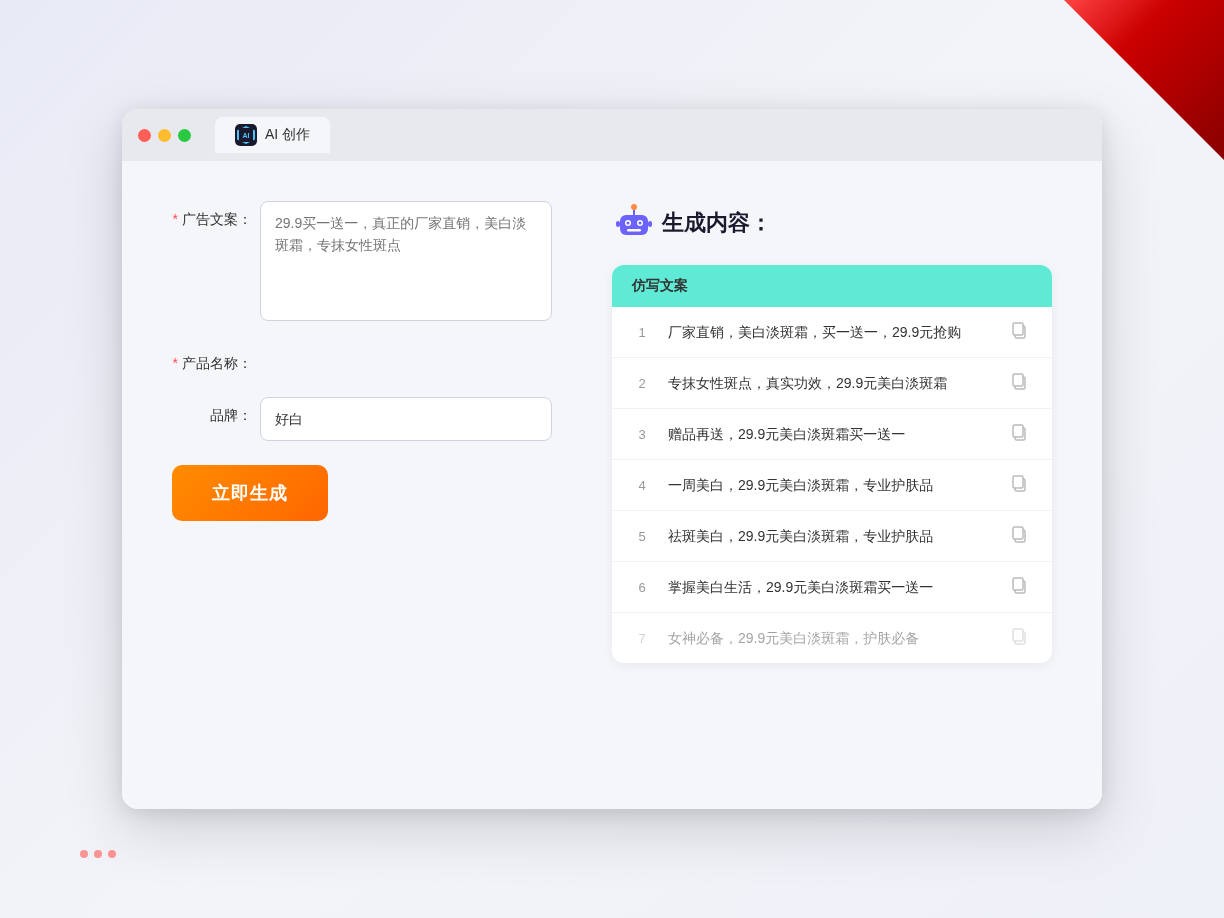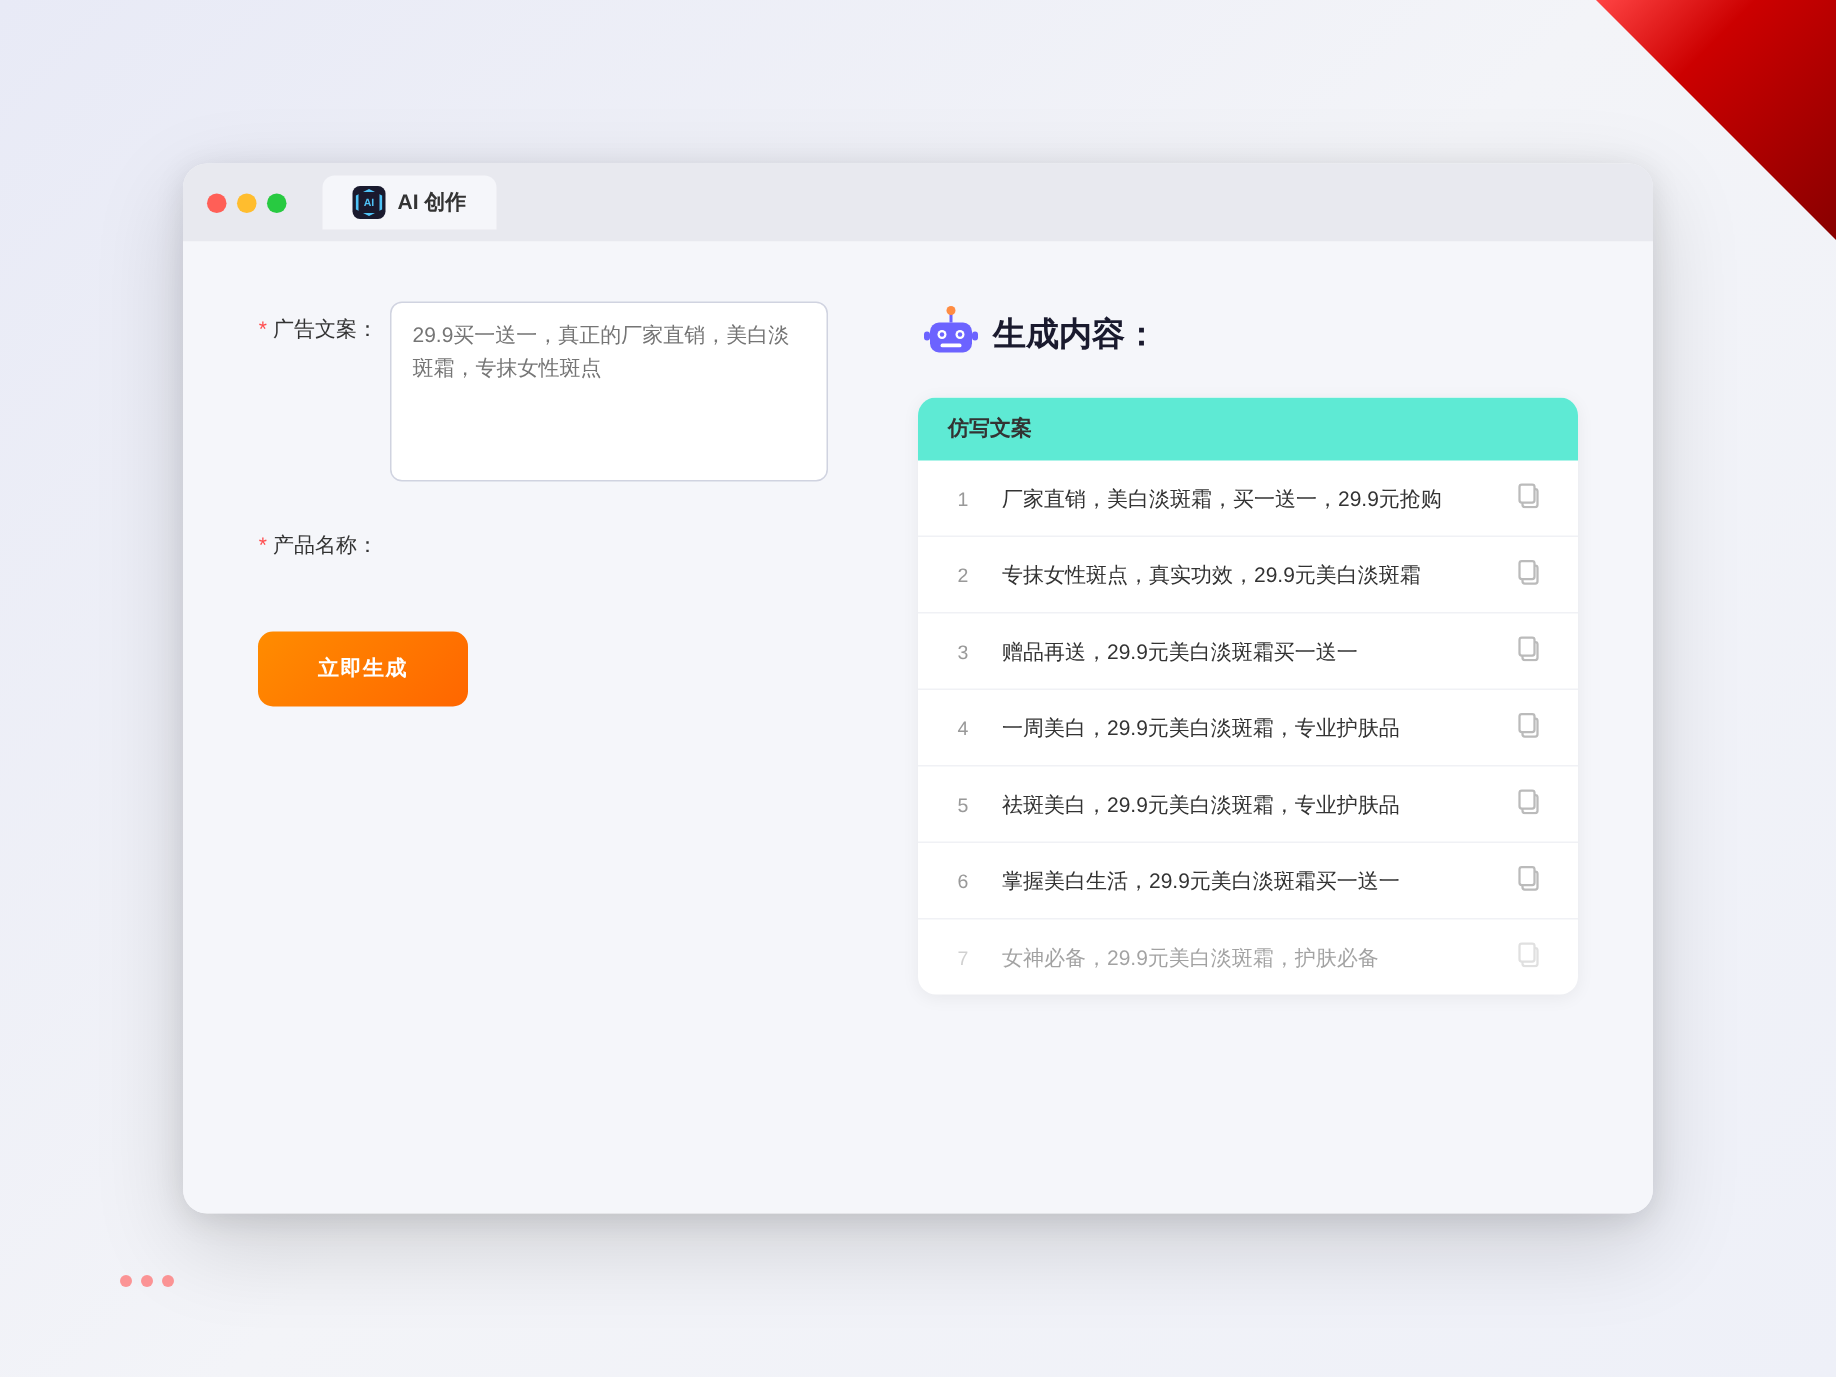--- a/index.html
+++ b/index.html
@@ -118,21 +118,21 @@
       content: 'AI';
       font-size: 7px;
       color: #4fc3f7;
       font-weight: bold;
       position: absolute;
     }
 
     .tab-label {
       font-size: 14px;
       color: #333;
-      font-weight: 700;
+      font-weight: 400;
     }
 
     
     .main-content {
       flex: 1;
       display: flex;
       padding: 40px 50px;
       gap: 60px;
       background: #f5f6fa;
       overflow: hidden;
@@ -191,24 +191,23 @@
       height: 120px;
       color: #888;
     }
 
     .generate-btn {
       background: linear-gradient(135deg, #ff8c00, #ff6600);
       color: #fff;
       border: none;
       border-radius: 10px;
       padding: 16px 40px;
-      font-size: 14px;
+      font-size: 18px;
       font-weight: 600;
       cursor: pointer;
-      margin-top: 24px;
       font-family: inherit;
       letter-spacing: 1px;
     }
 
     
     .right-panel {
       flex: 1;
       display: flex;
       flex-direction: column;
     }
@@ -336,20 +335,24 @@
       </div>
 
       
       <div class="form-row">
         <div class="form-label">
           <span class="required">*</span><span>产品名称：</span>
         </div>
       </div>
 
       
+      <div class="form-row">
+        <div class="form-label">品牌：</div>
+        <input type="text" class="form-input" value="好白" style="">
+      </div>
 
       
       <button class="generate-btn">立即生成</button>
     </div>
 
     <div class="right-panel">
       <div class="result-header">
         <div class="robot-icon">
           <svg viewBox="0 0 44 44" fill="none" xmlns="http://www.w3.org/2000/svg">
 

